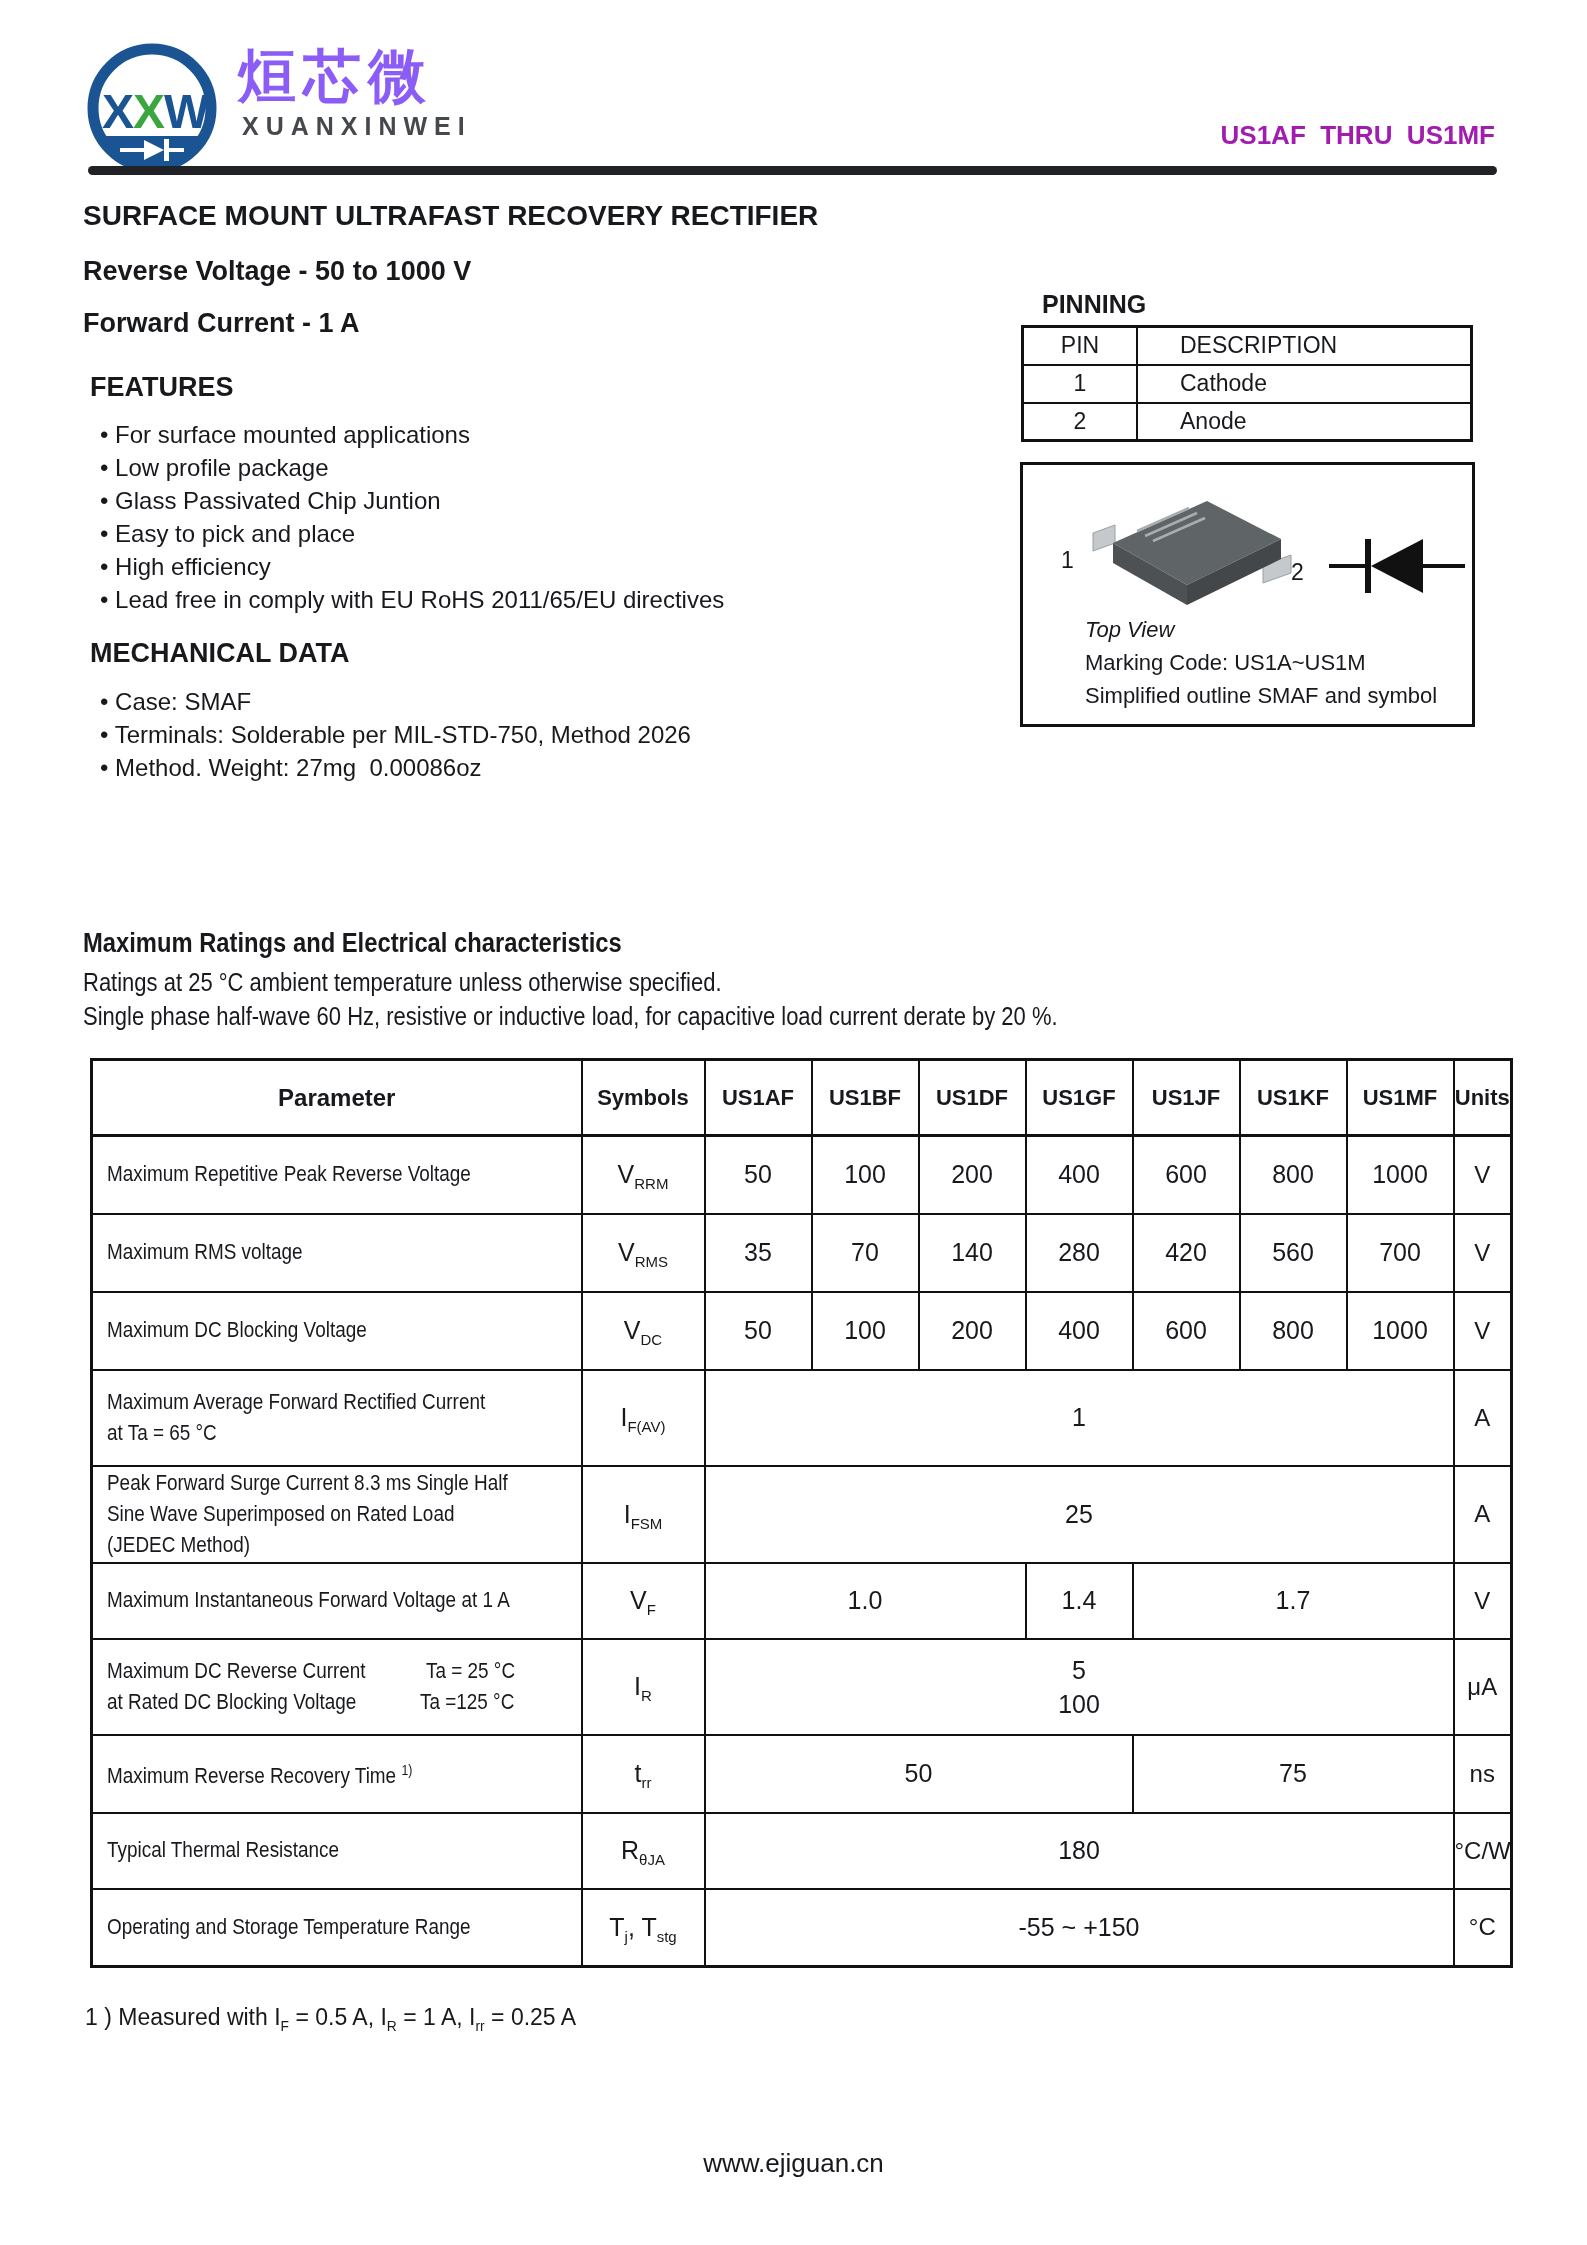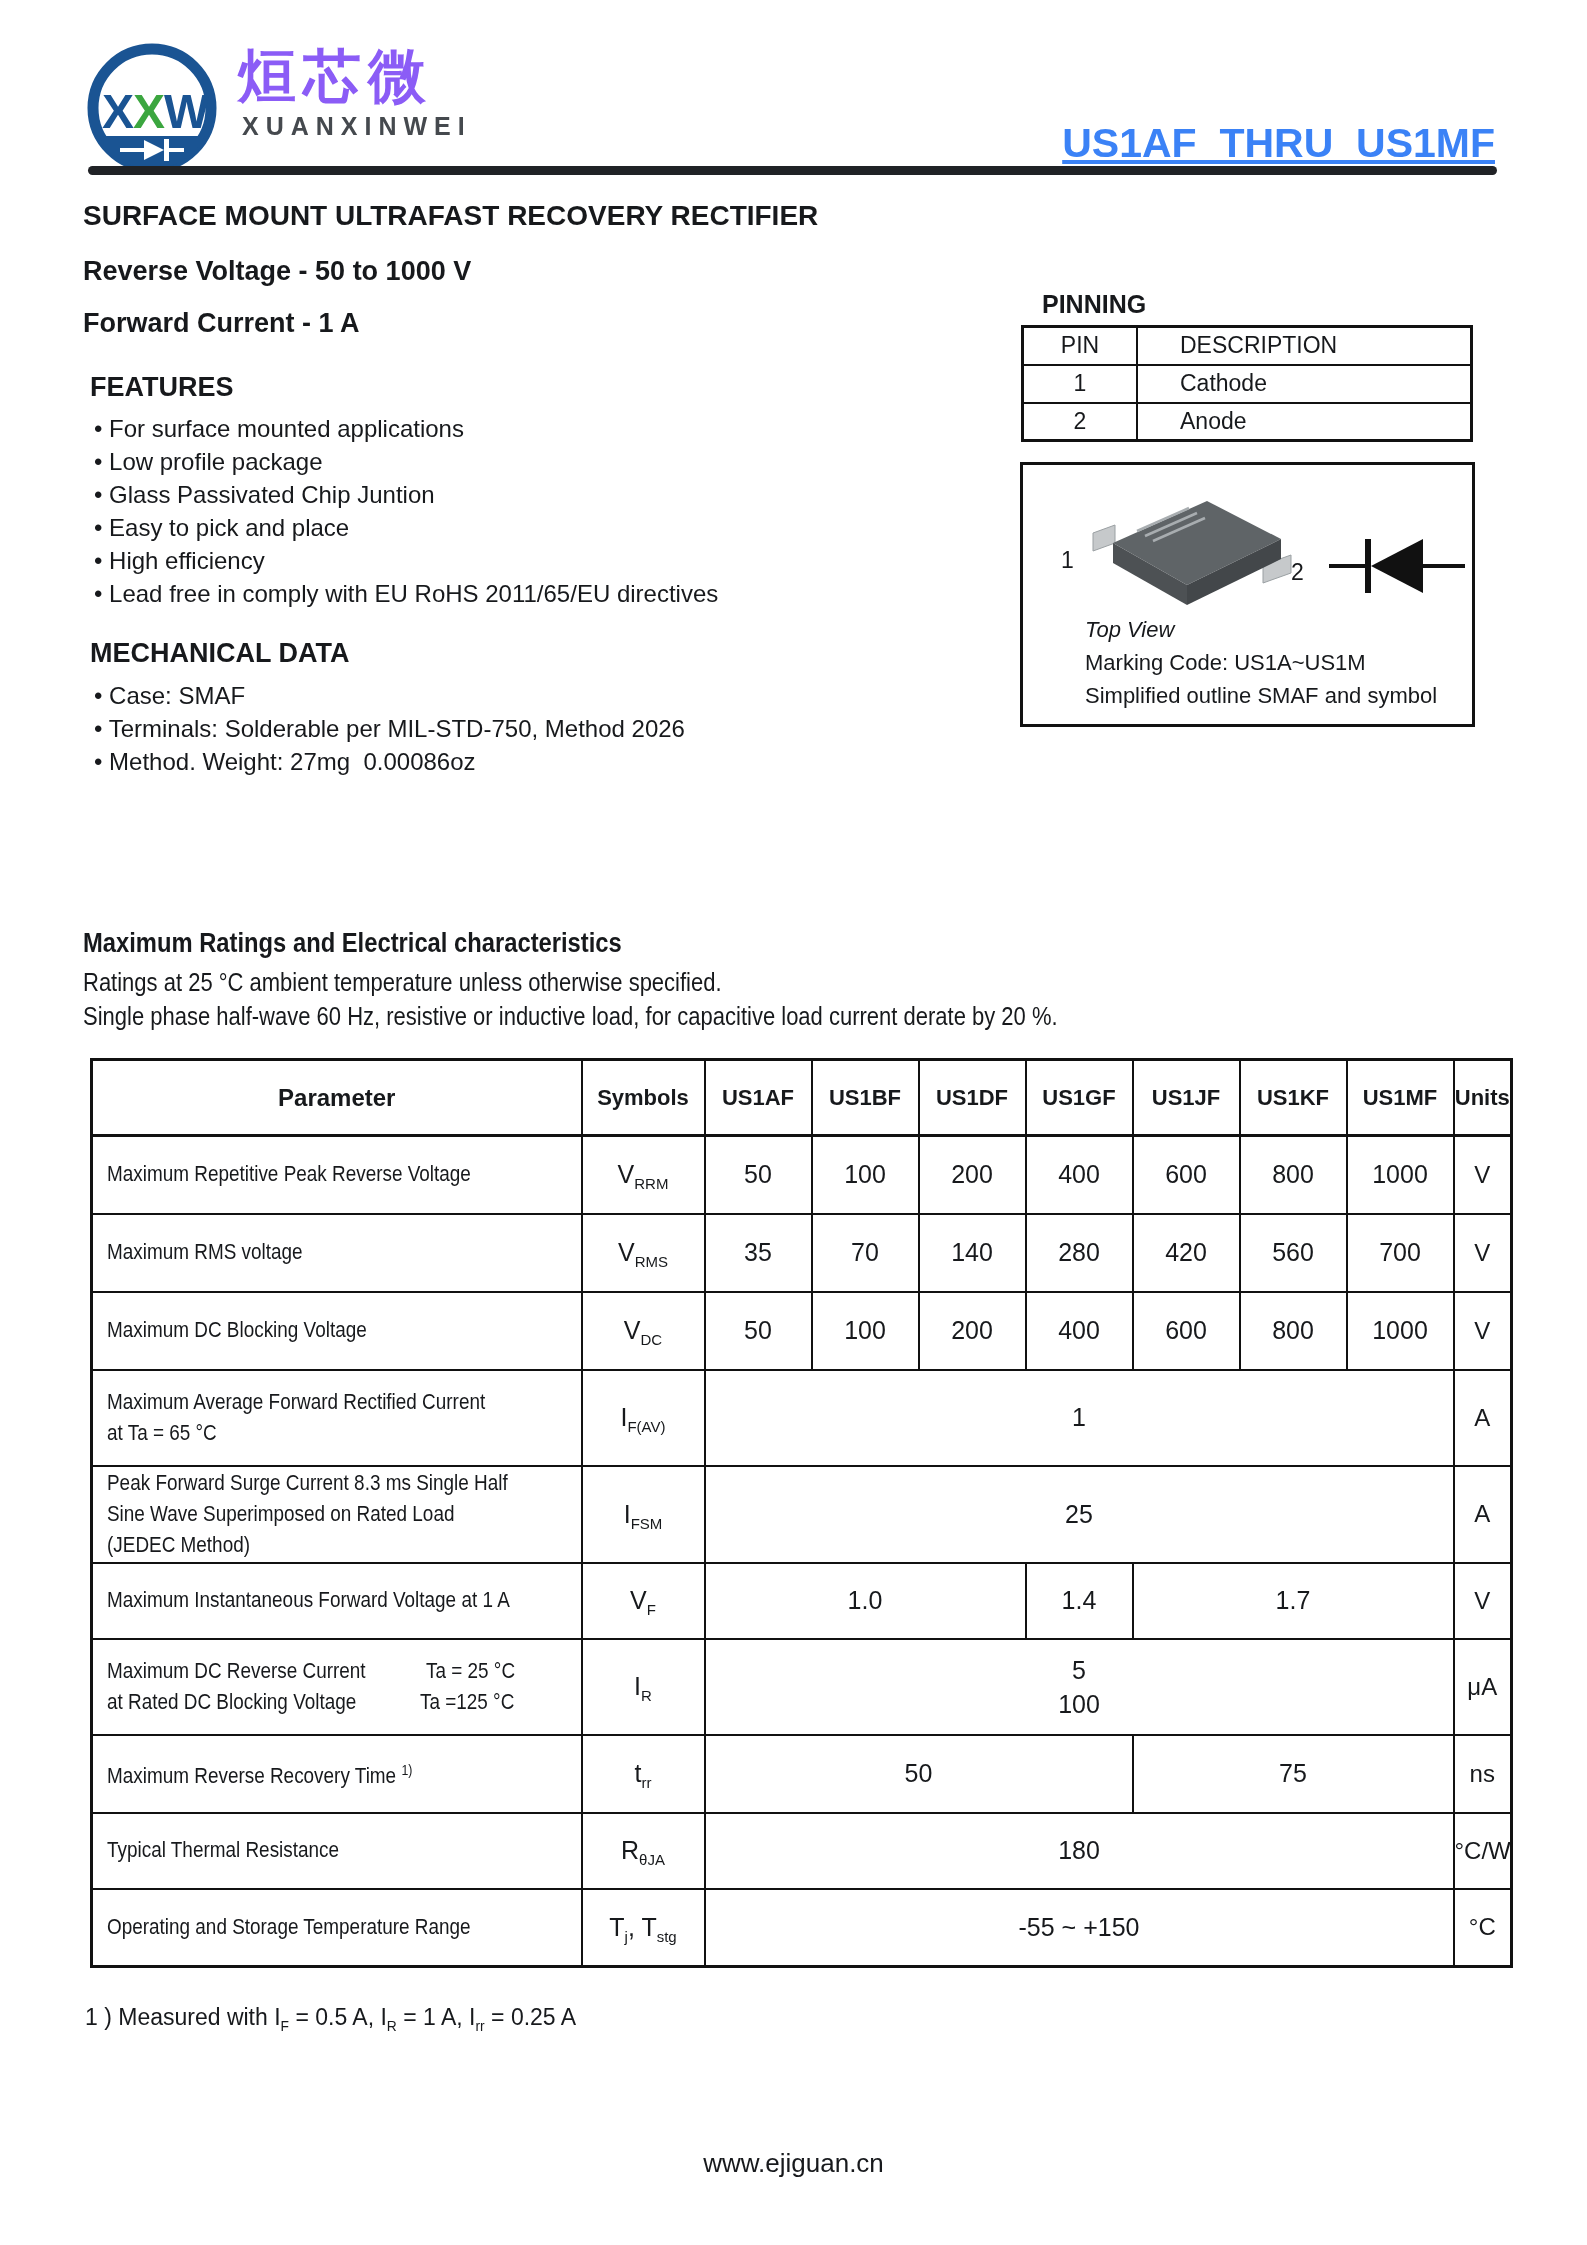--- a/index.html
+++ b/index.html
@@ -6,32 +6,32 @@
   .page {
     position:relative; width:1587px; height:2245px; margin:0 auto;
     background:#ffffff; overflow:hidden;
     font-family:"Liberation Sans","DejaVu Sans",sans-serif;
     color:#17191c;
   }
   
   .logo-mark { position:absolute; left:78px; top:36px; }
   .logo-cn { position:absolute; left:238px; top:38px; font-size:58px; font-weight:bold; letter-spacing:7px; color:#8b5cf6; }
   .logo-en { position:absolute; left:242px; top:112px; font-size:25px; font-weight:bold; letter-spacing:7px; color:#45494e; }
-  .doc-title { position:absolute; right:92px; top:120px; font-size:41px; font-weight:bold; color:#3b82f6; white-space:pre;text-decoration:underline; }
+  .doc-title { position:absolute; right:92px; top:120px; font-size:26px; font-weight:bold; color:#a21caf; white-space:pre; }
   .rule { position:absolute; left:88px; top:166px; width:1409px; height:9px; background:#202226; border-radius:5px; }
 
   
   .product-title { position:absolute; left:83px; top:200px; font-size:28px; font-weight:bold; }
   .rv-line { position:absolute; left:83px; top:256px; font-size:27px; font-weight:bold; }
   .fc-line { position:absolute; left:83px; top:308px; font-size:27px; font-weight:bold; }
   .features-h { position:absolute; left:90px; top:372px; font-size:27px; font-weight:bold;text-align:right; }
   .features-list { position:absolute; left:88px; top:406px; }
   .mech-h { position:absolute; left:90px; top:638px; font-size:27px; font-weight:bold; }
   .mech-list { position:absolute; left:88px; top:673px; }
-  ul.plain { list-style:none; margin:6px; padding:0; }
+  ul.plain { list-style:none; margin:12px; padding:0; }
   ul.plain li { font-size:24px; line-height:33px; white-space:pre-wrap; }
   ul.plain li::before { content:"• "; }
 
   
   .pinning-h { position:absolute; left:1042px; top:290px; font-size:25px; font-weight:bold; }
   .pin-table { position:absolute; left:1021px; top:325px; width:452px; border-collapse:collapse; table-layout:fixed;padding-left:40px; }
   .pin-table td, .pin-table th { border:2px solid #111; font-size:23px; font-weight:normal; padding:0; }
   .pin-table { border:3px solid #111; }
   .pin-table tr { height:38px; }
   .pin-table .c-pin { width:112px; text-align:center; }

